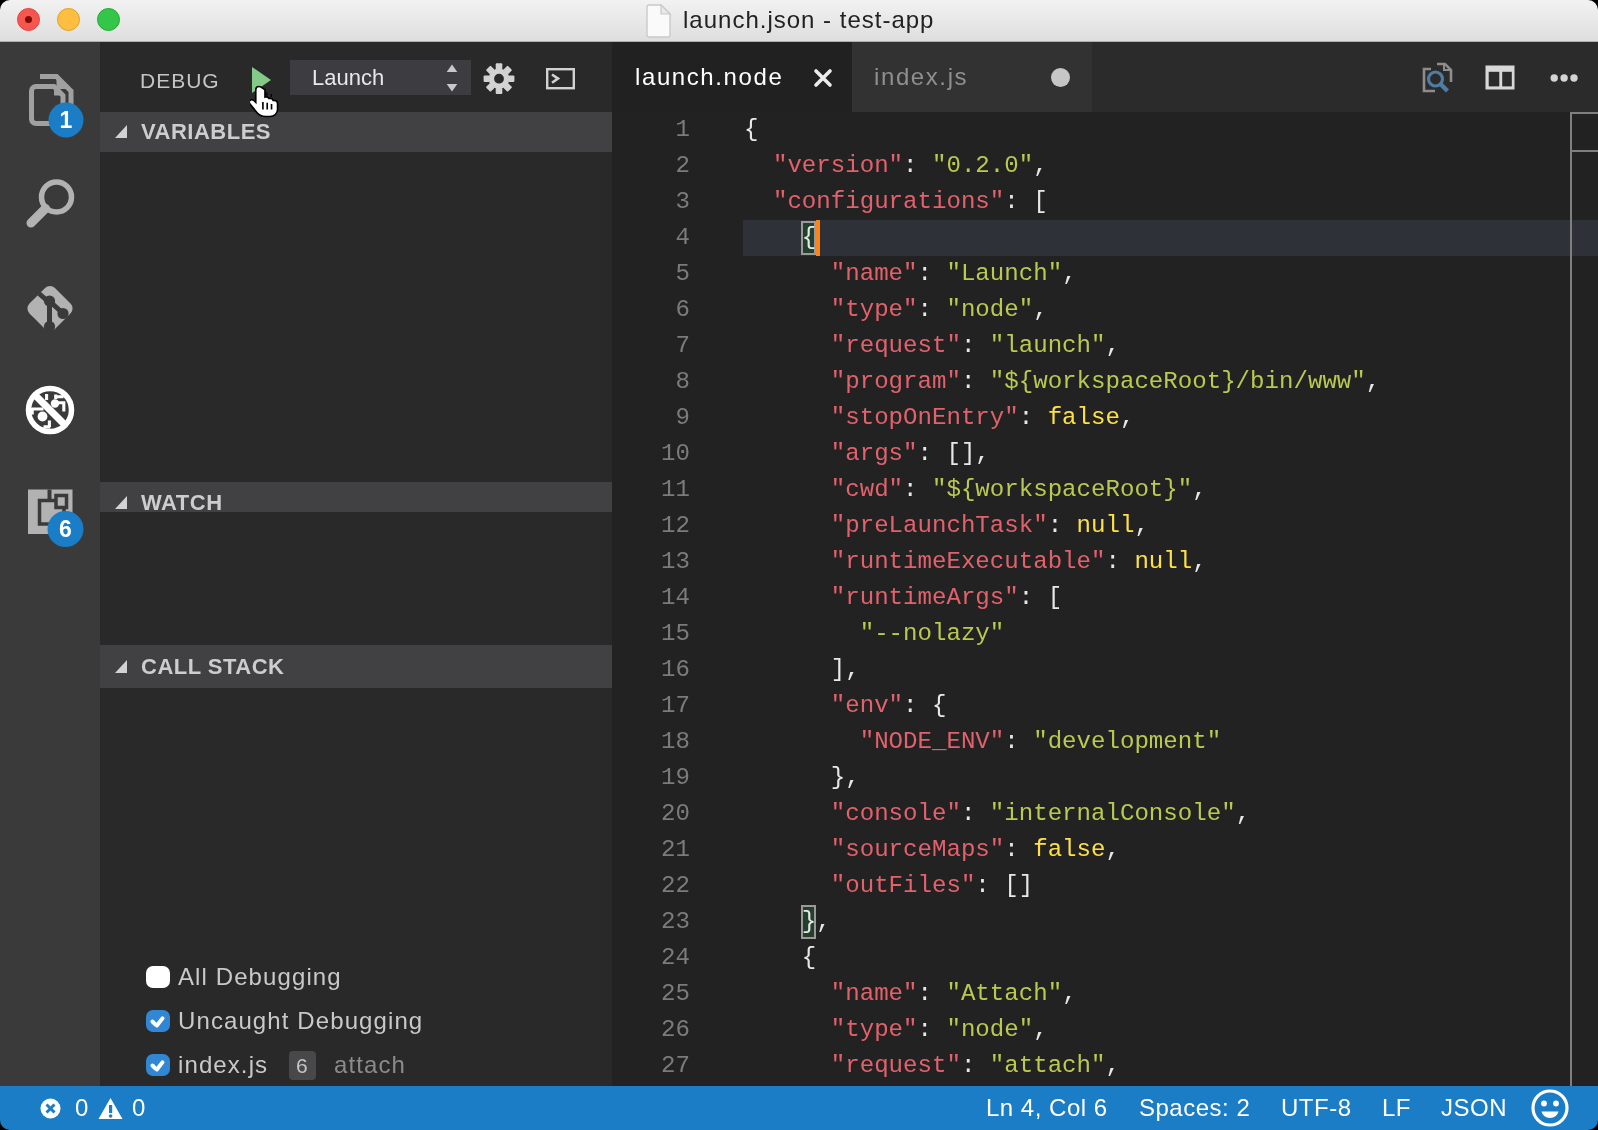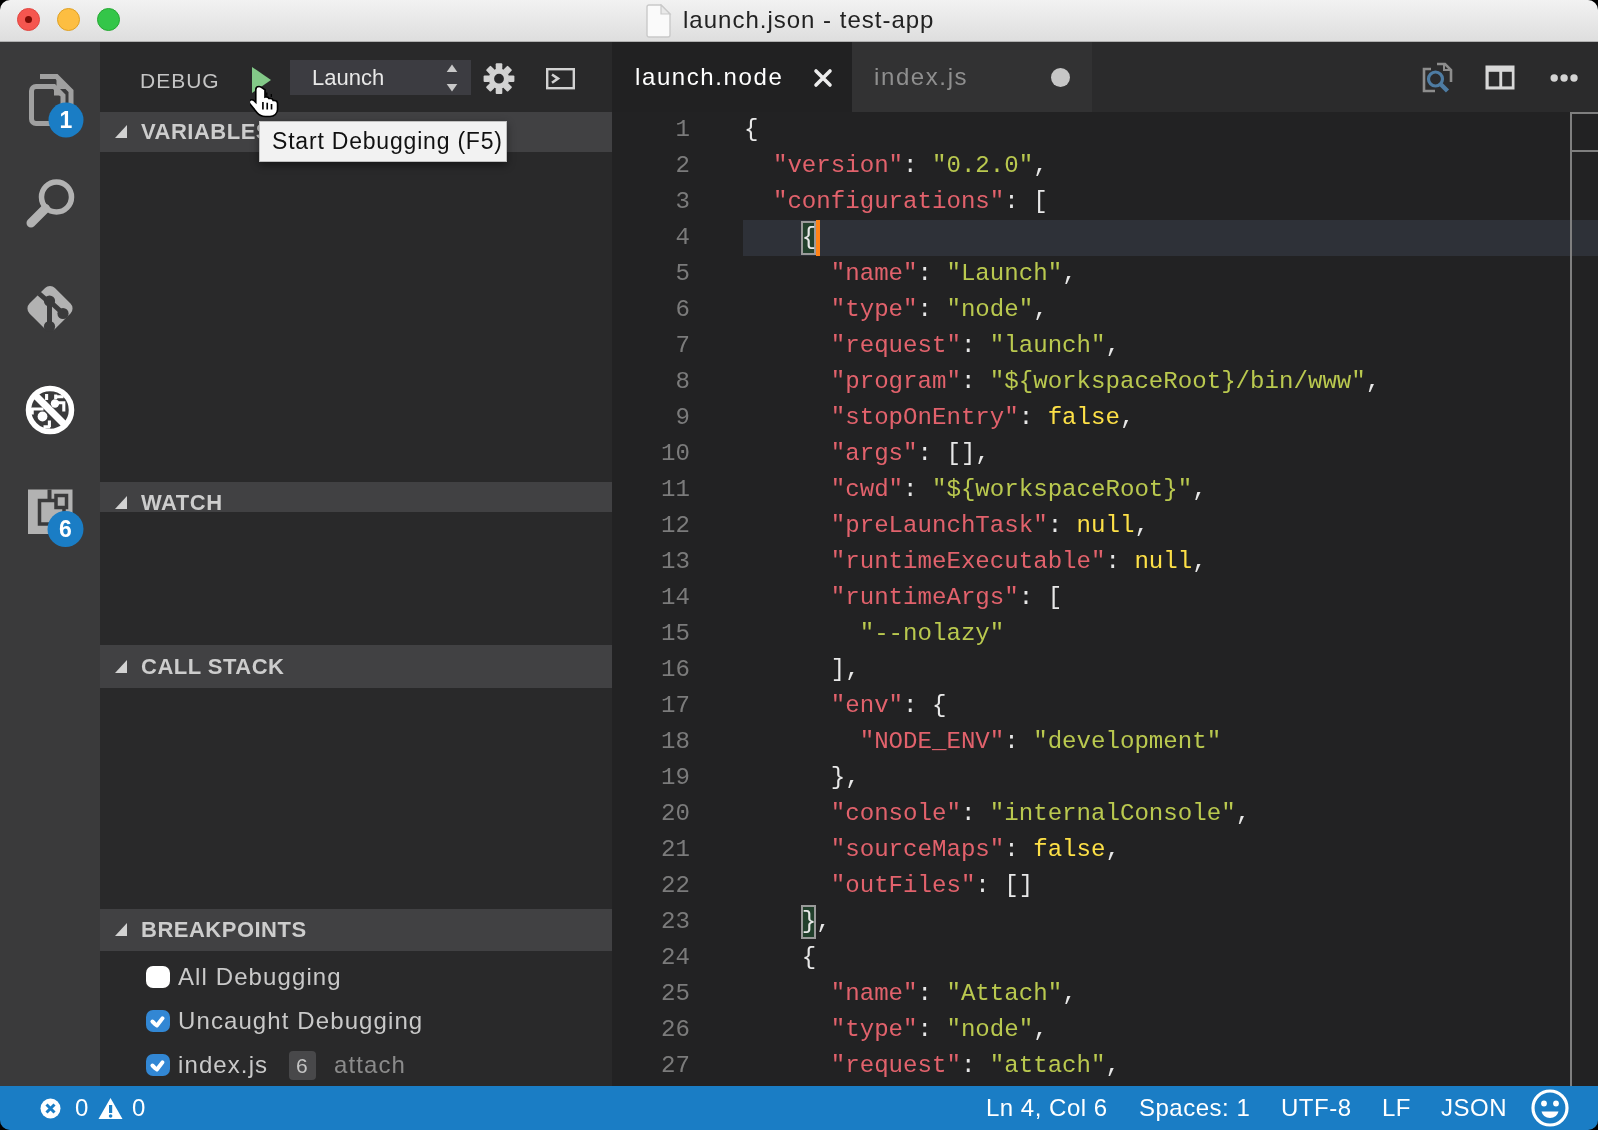--- a/index.html
+++ b/index.html
@@ -161,24 +161,20 @@
         <span class="tw" style="top:13px"></span>
         <span class="tx">VARIABLES</span>
       </div>
     <div class="shead" style="top:440px;height:30px;line-height:42px">
         <span class="tw" style="top:14px"></span>
         <span class="tx">WATCH</span>
       </div>
     <div class="shead" style="top:603px;height:43px;line-height:43px">
         <span class="tw" style="top:15px"></span>
         <span class="tx">CALL STACK</span>
-      </div>
-    <div class="shead" style="top:867px;height:42px;line-height:42px">
-        <span class="tw" style="top:14px"></span>
-        <span class="tx">BREAKPOINTS</span>
       </div>
     <div class="brow" style="top:913px">
         <span class="cb off"></span>
         <span class="t1">All Debugging</span>
       </div>
     <div class="brow" style="top:957px">
         <span class="cb on" id="cb1"></span>
         <span class="t1">Uncaught Debugging</span>
       </div>
     <div class="brow" style="top:1001px">
@@ -293,25 +289,24 @@
     </svg>
     <span style="left:75px">0</span>
     <span style="left:132px">0</span>
     <svg style="left:1529px;top:2px" width="42" height="42" viewBox="0 0 42 42">
       <circle cx="21" cy="20" r="17" fill="none" stroke="#fff" stroke-width="3.2"></circle>
       <circle cx="15" cy="15.5" r="2.9" fill="#fff"></circle>
       <circle cx="27" cy="15.5" r="2.9" fill="#fff"></circle>
       <path d="M12.5 23.5 a8.8 8.8 0 0 0 17 0 Z" fill="#fff"></path>
     </svg>
     <span style="left:986px">Ln 4, Col 6</span>
-    <span style="left:1139px">Spaces: 1</span>
+    <span style="left:1139px">Spaces: 2</span>
     <span style="left:1281px">UTF-8</span>
     <span style="left:1382px">LF</span>
     <span style="left:1441px">JSON</span>
   </div>
 
-  <div class="tooltip"><i>Start Debugging (F5)</i></div>
   <svg style="left:250px;top:85px;z-index:40" width="31" height="38" viewBox="0 0 36 48" preserveAspectRatio="none">
     <path d="M10.5 2 c-2.2 0-3.8 1.7-3.8 3.9 V22 l-2.2-2.3 c-1.5-1.6-4-1.5-5 0.4 -0.7 1.3-0.4 2.6 0.5 3.8 L8.2 35 c2.3 3 5.6 4.8 9.6 4.8 h5.4 c4.9 0 8.8-3.9 8.8-8.8 v-7.6 c0-2.3-1.6-3.9-3.9-3.9 h-1.2 c-0.4-1.5-1.7-2.4-3.4-2.4 h-1.5 c-0.5-1.3-1.7-2.1-3.2-2.1 -0.5 0-1 0.1-1.4 0.3 V5.9 C14.3 3.7 12.7 2 10.5 2 Z" fill="#fff" stroke="#000" stroke-width="1.9"></path>
     <path d="M15 21.5 v9.5 M20 22.5 v8.5 M25 24 v7" stroke="#000" stroke-width="1.9" fill="none"></path>
     <path d="M19.5 9.5 v4 M24.8 11.5 v3.5" stroke="#000" stroke-width="1.5" fill="none"></path>
   </svg>
 </div>
 
 </body></html>

